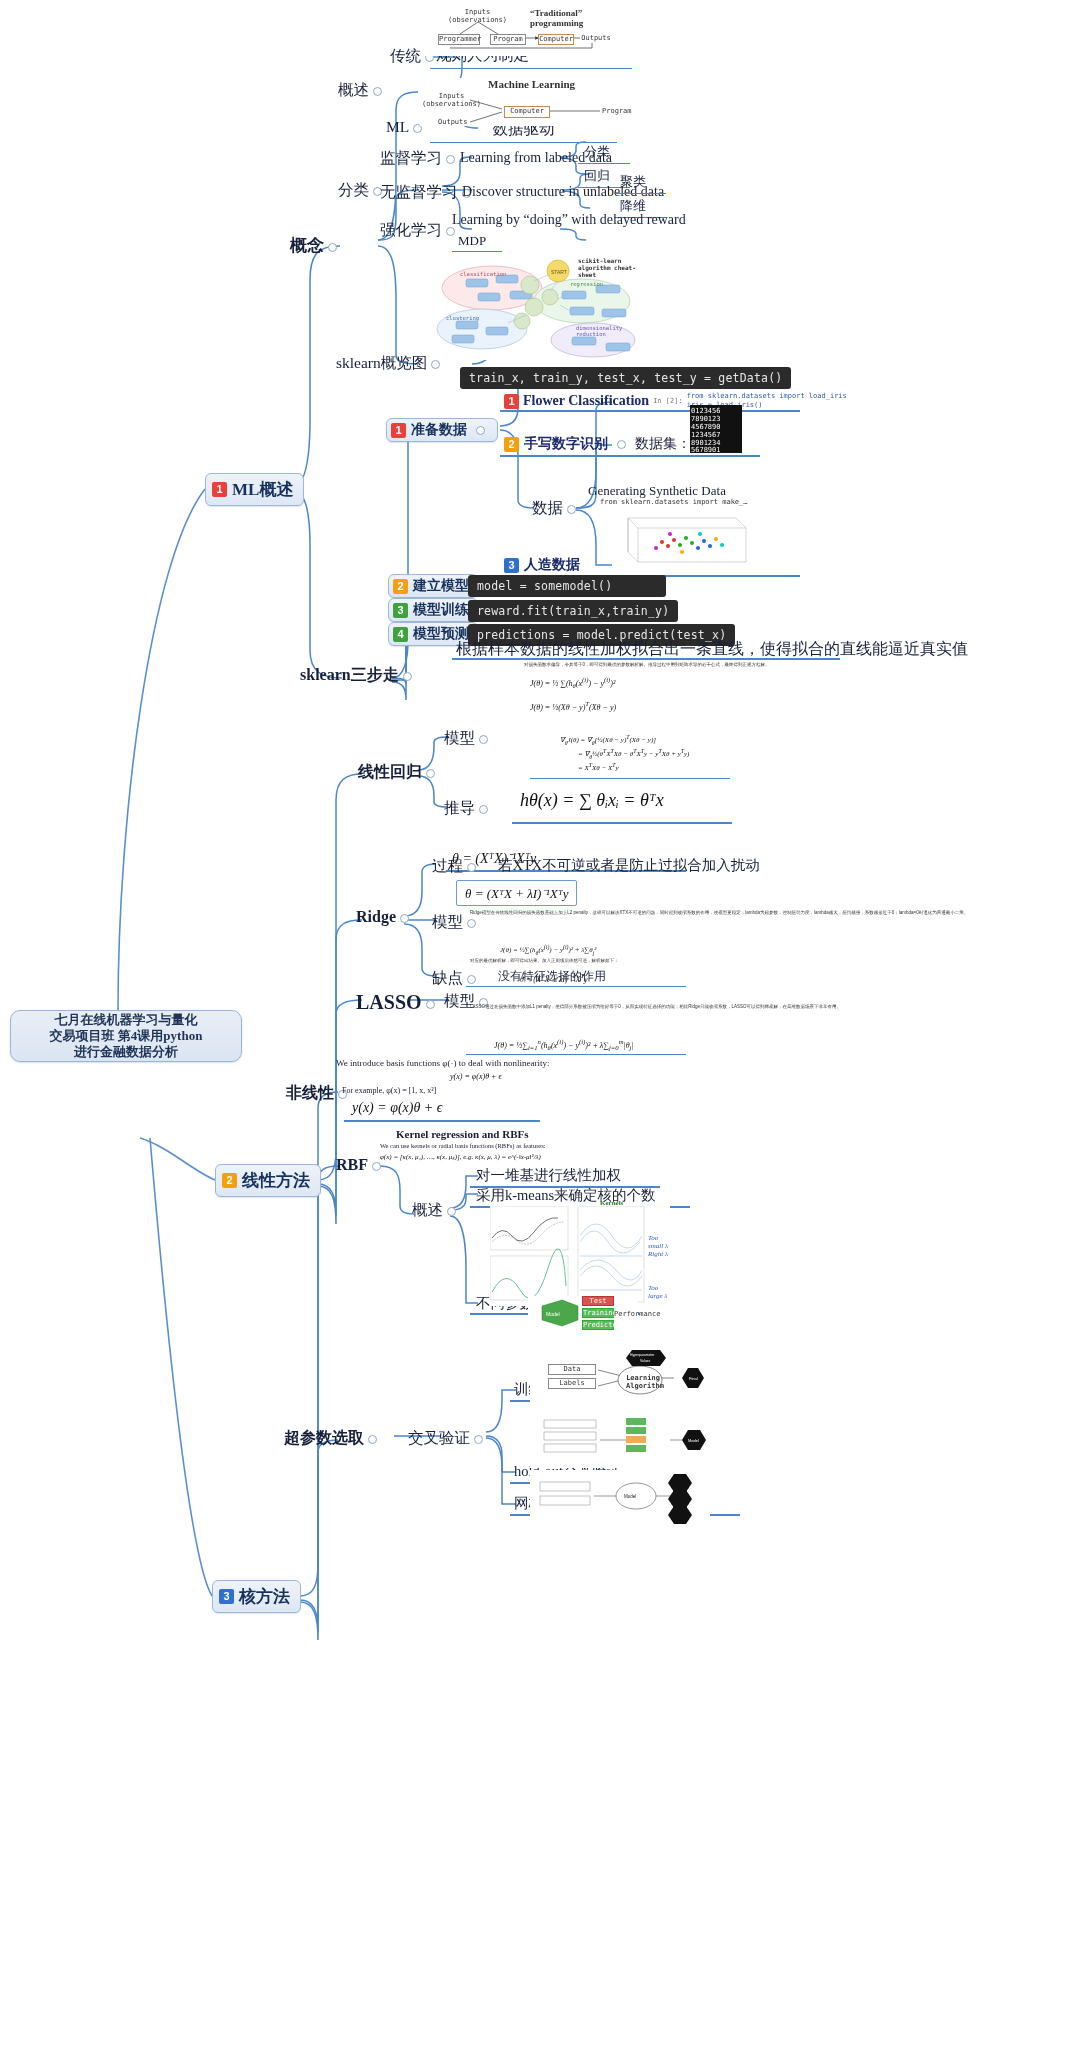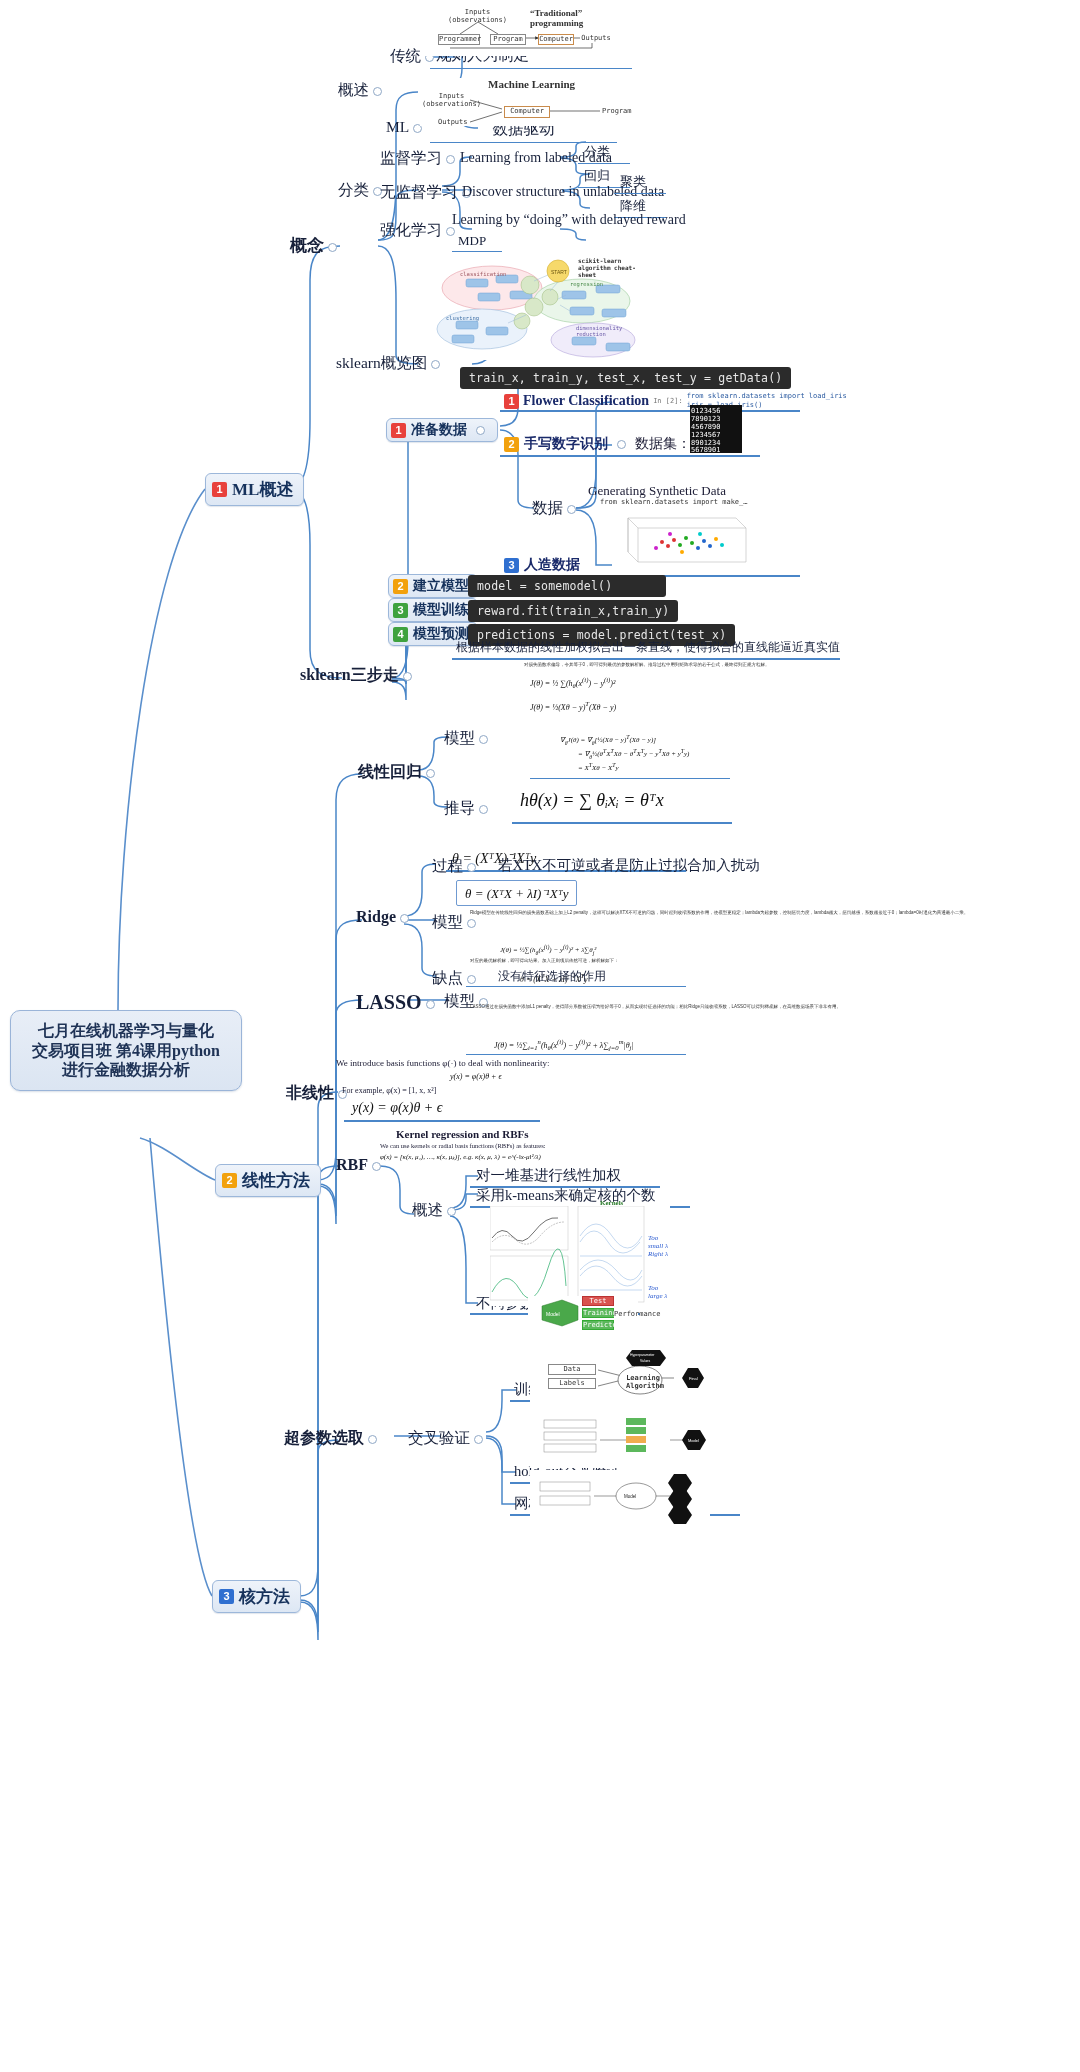--- a/index.html
+++ b/index.html
@@ -8,22 +8,22 @@
   #canvas{position:absolute;inset:0;width:1080px;height:2072px;}
   svg.links{position:absolute;left:0;top:0;width:1080px;height:2072px;pointer-events:none;}
 
   .node{position:absolute;white-space:nowrap;}
 
   
   .root{
     left:10px;top:1010px;width:218px;
     background:linear-gradient(#e8eef7,#dbe5f2);
     border:1.6px solid #9ab4d8;border-radius:10px;
-    padding:10px 6px;text-align:center;
-    font-size:16px;line-height:1.22;color:#1f3356;font-weight:600;
+    padding:1px 6px;text-align:center;
+    font-size:13px;line-height:1.22;color:#1f3356;font-weight:600;
     box-shadow:0 1px 2px rgba(120,140,170,.28);
   }
 
   
   .l1{
     background:linear-gradient(#eef3fa,#dde7f4);
     border:1.4px solid #9cb7da;border-radius:6px;
     padding:4px 10px 4px 6px;font-size:17px;font-weight:700;color:#16325c;
     display:flex;align-items:center;gap:5px;
     box-shadow:0 1px 1px rgba(130,150,180,.25);
@@ -411,21 +411,21 @@
 
 <div class="node t tb" style="left:358px;top:762px;font-size:16px;">
   <span>线性回归</span><span class="dot"></span>
 </div>
 <div class="node t" style="left:444px;top:728px;">
   <span>模型</span><span class="dot"></span>
 </div>
 <div class="node t" style="left:444px;top:798px;">
   <span>推导</span><span class="dot"></span>
 </div>
-<div class="node t" style="left:456px;top:639px;font-size:12px;">根据样本数据的线性加权拟合出一条直线，使得拟合的直线能逼近真实值</div>
+<div class="node t" style="left:456px;top:639px;font-size:16px;">根据样本数据的线性加权拟合出一条直线，使得拟合的直线能逼近真实值</div>
 <div style="position:absolute;left:452px;top:658px;width:388px;height:1.6px;background:#4a86c8;"></div>
 
 <div class="node blurb" style="left:524px;top:662px;width:250px;">对损失函数求偏导，令其等于0，即可得到最优的参数解析解。推导过程中用到矩阵求导的若干公式，最终得到正规方程解。</div>
 <div class="node fx" style="left:530px;top:676px;font-size:8px;">J(θ) = ½ ∑(h<sub>θ</sub>(x<sup>(i)</sup>) − y<sup>(i)</sup>)²</div>
 <div class="node fx" style="left:530px;top:700px;font-size:8px;">J(θ) = ½(Xθ − y)<sup>T</sup>(Xθ − y)</div>
 <div class="node fx" style="left:560px;top:734px;font-size:7px;">∇<sub>θ</sub>J(θ) = ∇<sub>θ</sub>[½(Xθ − y)<sup>T</sup>(Xθ − y)]</div>
 <div class="node fx" style="left:578px;top:748px;font-size:7px;">= ∇<sub>θ</sub>½(θ<sup>T</sup>X<sup>T</sup>Xθ − θ<sup>T</sup>X<sup>T</sup>y − y<sup>T</sup>Xθ + y<sup>T</sup>y)</div>
 <div class="node fx" style="left:578px;top:762px;font-size:7px;">= X<sup>T</sup>Xθ − X<sup>T</sup>y</div>
 <div style="position:absolute;left:530px;top:778px;width:200px;height:1px;background:#4a86c8;"></div>
 

